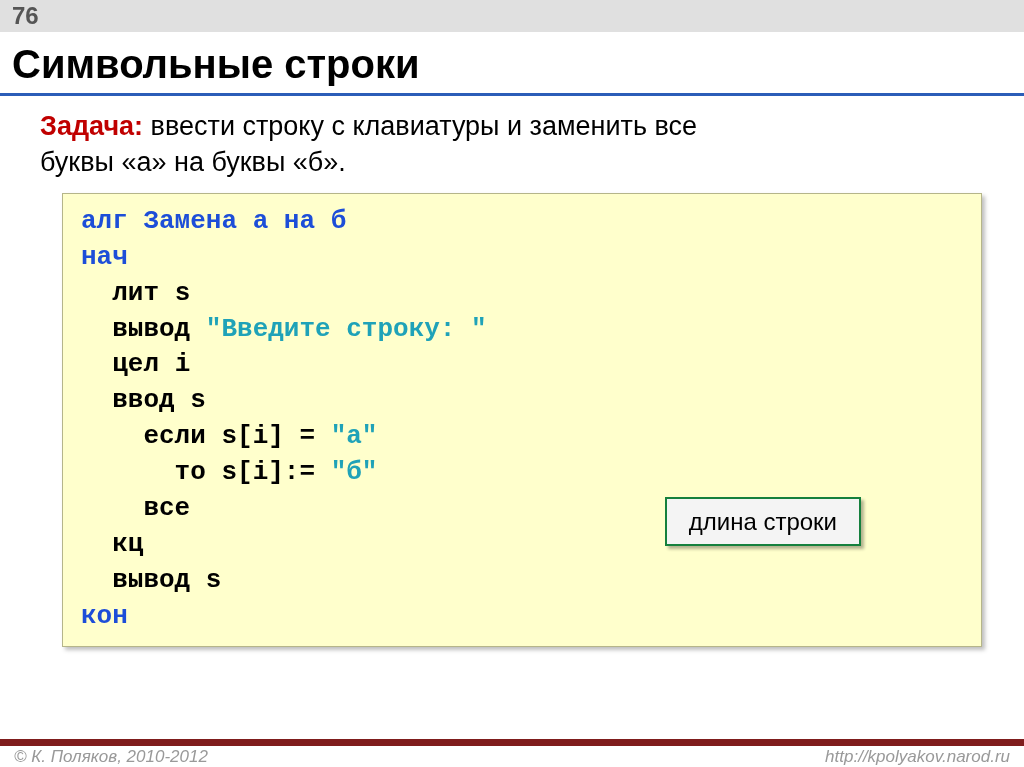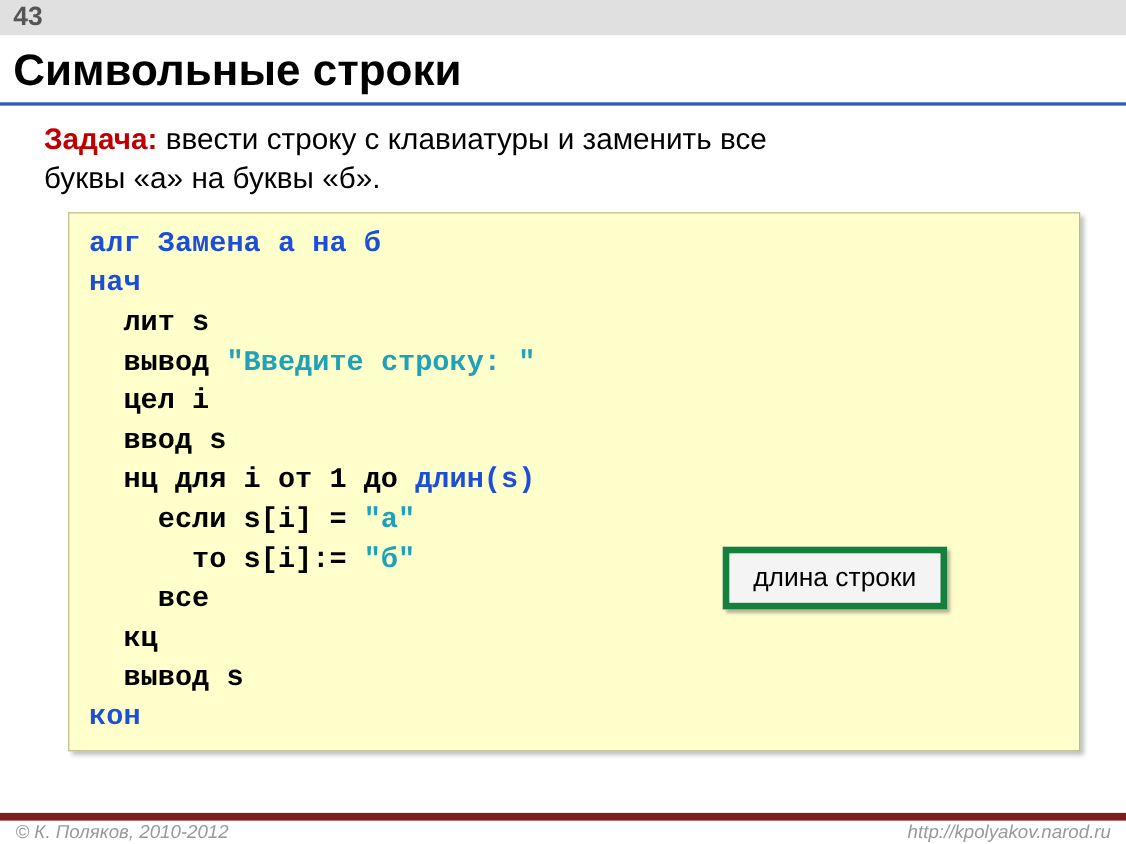--- a/index.html
+++ b/index.html
@@ -26,21 +26,21 @@
   }
   .code-box div { white-space: pre; }
   .kw-blue  { color: #1d4ed8; }
   .kw-red   { color: #000000; }
   .kw-cyan  { color: #1fa2b8; }
   .callout {
     position: absolute;
     right: 120px;
     top: 303px;
     background: #f4f4f4;
-    border: 6px solid #15803d;
+    border: 2px solid #15803d;
     padding: 6px 22px;
     font-family: Arial, Helvetica, sans-serif;
     font-weight: normal;
     font-size: 24px;
     color: #000;
     box-shadow: 3px 3px 3px rgba(0,0,0,0.3);
   }
   .footer {
     position: absolute;
     bottom: 0; left: 0; right: 0;
@@ -50,39 +50,38 @@
     padding: 0 14px;
     color: #999; font-style: italic; font-size: 17px; gap: 15px;
   }
 </style>
 </head>
 <body>
 
 <div class="slide">
 
   <div class="topbar">
-    <span class="pagenum">43</span>
+    <span class="pagenum">76</span>
   </div>
 
   <div class="title">Символьные строки</div>
   <div class="hr"></div>
 
   <div class="task">
     <span class="label">Задача:</span><span> ввести строку с клавиатуры и заменить все</span><br>
     <span>буквы «а» на буквы «б».</span>
   </div>
 
   <div class="code-box">
     <div><span class="kw-blue">алг</span><span class="kw-blue"> Замена а на б</span></div>
     <div class="kw-blue">нач</div>
     <div>  <span class="kw-red">лит</span><span> s</span></div>
     <div><span>  вывод </span><span class="kw-cyan">"Введите строку: "</span></div>
     <div>  <span class="kw-red">цел</span><span> i</span></div>
     <div>  ввод s</div>
-    <div><span>  нц для i от 1 до </span><span class="kw-blue">длин(s)</span></div>
     <div><span>    если s[i] = </span><span class="kw-cyan">"а"</span></div>
     <div><span>      то s[i]:= </span><span class="kw-cyan">"б"</span></div>
     <div>    все</div>
     <div>  кц</div>
     <div>  вывод s</div>
     <div class="kw-blue">кон</div>
 
     <div class="callout">длина строки</div>
   </div>
 

